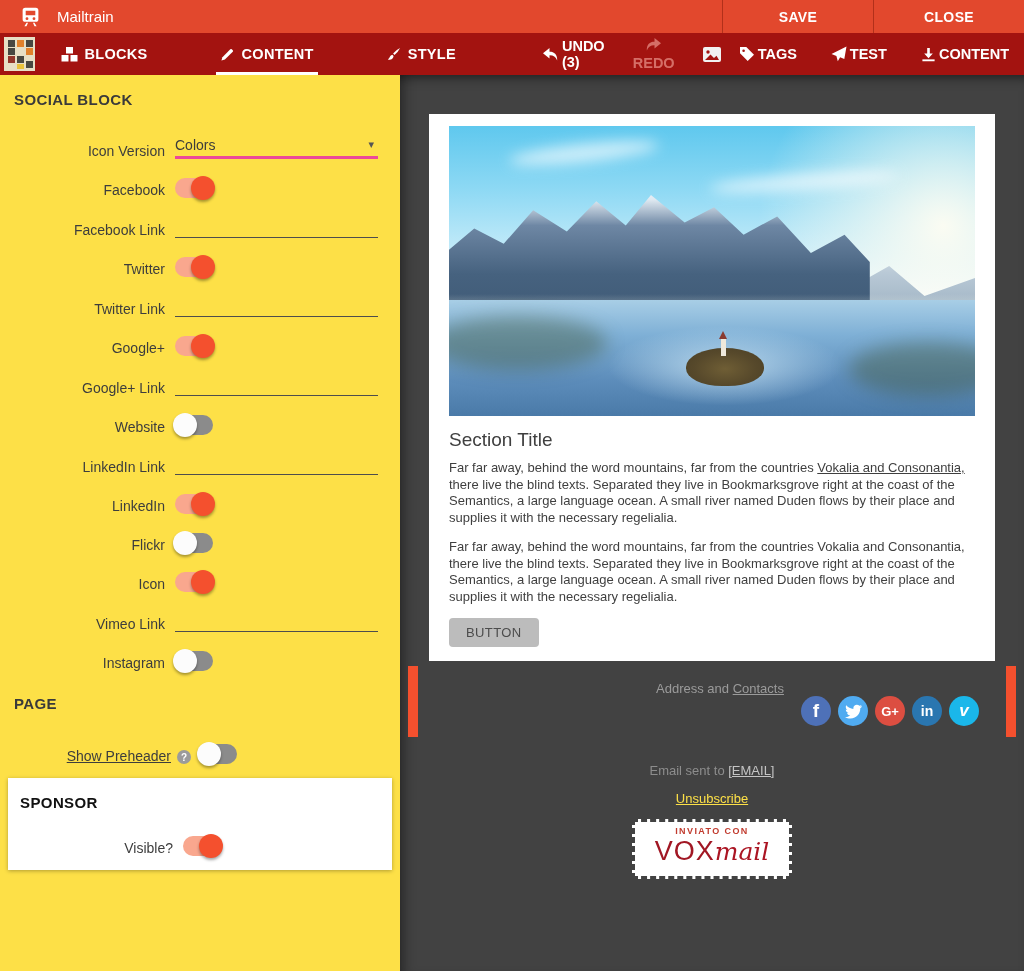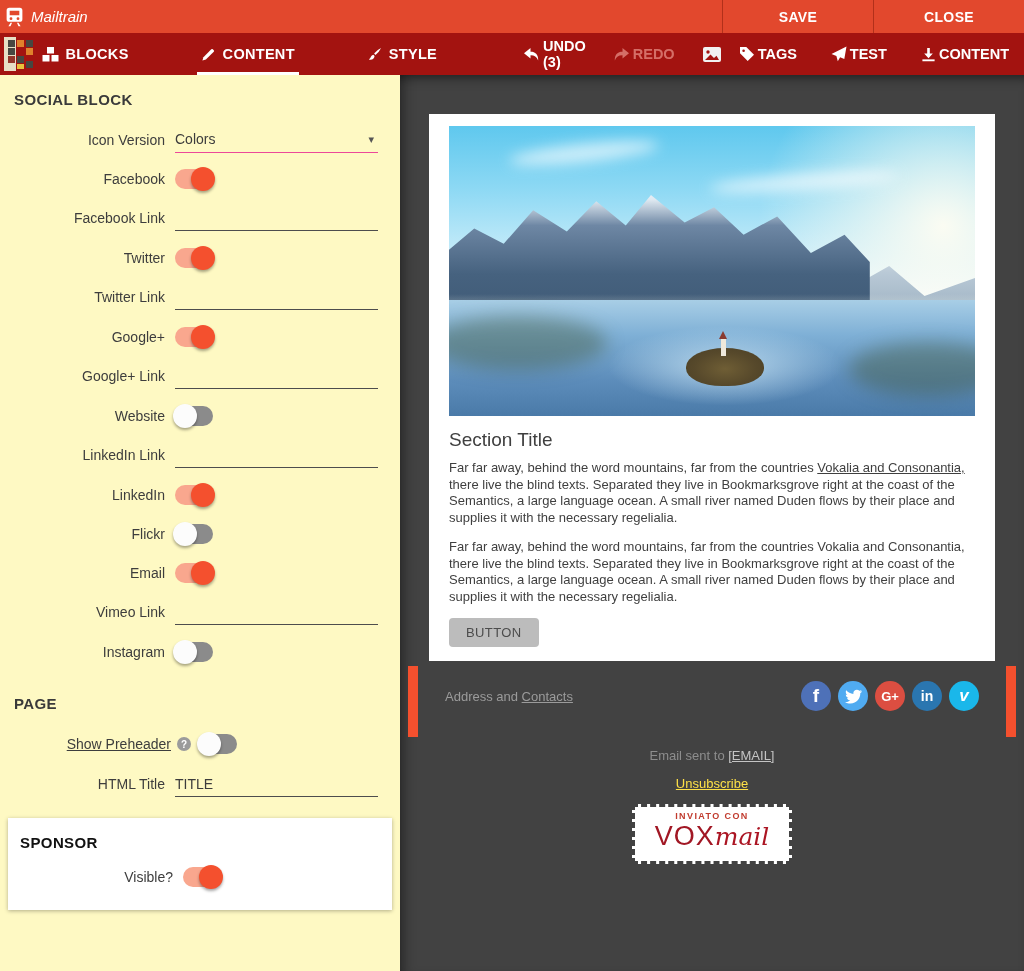--- a/index.html
+++ b/index.html
@@ -2,53 +2,53 @@
 <html><head>
 <meta charset="utf-8">
 <style>
   * { margin:0; padding:0; box-sizing:border-box; }
   html,body { width:1024px; height:971px; overflow:hidden; background:#424242;
               font-family:"Liberation Sans", sans-serif; }
 
   
   .topbar { position:absolute; top:0; left:0; right:0; height:33px; background:#e2482d;
             display:flex; align-items:stretch; color:#fff; }
-  .brand { display:flex; align-items:center; gap:6px; padding-left:4px; font-size:15px;font-style:italic; }
+  .brand { display:flex; align-items:center; gap:16px; padding-left:20px; font-size:15px; }
   .topbar-actions { margin-left:auto; display:flex; }
   .tb-btn { width:151px; display:flex; align-items:center; justify-content:center;
             font-size:14px; font-weight:bold; letter-spacing:.4px; border-left:1px solid rgba(120,20,5,.45);
             cursor:pointer; }
 
   
   .toolbar { position:absolute; top:33px; left:0; right:0; height:42px; background:#a31310;
              display:flex; align-items:center; color:#fff; }
   .mosaico-logo { width:34px; height:34px; margin-left:4px; background:#e7dfc6; position:relative; }
   .mosaico-logo i { position:absolute; width:7px; height:7px; }
   .tabs { display:flex; height:42px; margin-left:14px;gap:48px; }
   .tab { display:flex; align-items:center; gap:7px; padding:0 12px; font-size:14.5px;
          font-weight:bold; letter-spacing:.3px; position:relative; cursor:pointer; }
   .tab.active::after { content:""; position:absolute; left:8px; right:8px; bottom:0; height:3px; background:#fff; }
   .midgroup { display:flex; align-items:center; gap:27px; margin-left:74px; }
   .tool-item { display:flex; align-items:center; gap:3px; font-size:14.5px; font-weight:bold; cursor:pointer; }
-  .tool-item.disabled { color:rgba(255,185,175,.55); cursor:default; }
+  .tool-item.disabled { color:rgba(255,185,175,.55); cursor:default;flex-direction:column; }
   .rightgroup { margin-left:auto; display:flex; align-items:center; }
   .rightgroup .tool-item { padding:0 17px; }
   .rightgroup .tool-item:last-child { padding-right:15px; }
 
   
-  .panel { position:absolute; top:75px; left:0; width:400px; bottom:0; background:#fef9c3; overflow:hidden; }
+  .panel { position:absolute; top:75px; left:0; width:400px; bottom:0; background:#fde047; overflow:hidden; }
   .sec-title { font-size:15px; font-weight:bold; color:#3a3a3a; letter-spacing:.4px; margin:16px 0 12px 14px; }
-  .frow { display:flex; align-items:center; height:39px; }
+  .frow { display:flex; align-items:flex-end; height:39px; }
   .frow.tall { height:40px; }
   .lbl { width:175px; text-align:right; padding-right:10px; font-size:14px; color:#3d3d3d; flex:none; }
   .lbl.ul { text-decoration:underline; padding-right:4px; }
   .ctl { width:203px; position:relative; display:flex; align-items:center; }
   .uline { width:100%; border:none; border-bottom:1px solid #4d4d4d; background:transparent;
            height:26px; font-size:14px; color:#3c3c3c; font-family:"Liberation Sans",sans-serif; }
-  .select { width:100%; border-bottom:1px solid #ec4899; height:26px; display:flex; align-items:center;
+  .select { width:100%; border-bottom:3px solid #ec4899; height:26px; display:flex; align-items:center;
             font-size:14px; color:#3c3c3c; cursor:pointer; }
   .select .caret { margin-left:auto; font-size:11px; color:#555; padding-right:4px; }
   .tgl { width:38px; height:20px; border-radius:10px; background:#8b8b8b; position:relative;
          display:inline-block; cursor:pointer; flex:none; }
   .tgl::after { content:""; position:absolute; width:24px; height:24px; border-radius:50%;
                 background:#fcfcfc; top:-2px; left:-2px; box-shadow:0 2px 3px rgba(0,0,0,.35); }
   .tgl.on { background:#f9a78e; }
   .tgl.on::after { left:auto; right:-2px; background:#f4502e; }
   .help { width:14px; height:14px; border-radius:50%; background:#9b9b9b; color:#fff; font-size:10px;
           font-weight:bold; display:inline-flex; align-items:center; justify-content:center;
@@ -94,21 +94,21 @@
   .tower::before { content:""; position:absolute; top:-7px; left:-1.5px; border-left:4px solid transparent;
                    border-right:4px solid transparent; border-bottom:8px solid #8a3b30; }
   .section-title { font-size:19px; color:#3f3f3f; margin-top:13px; }
   .para { font-size:13px; line-height:16.5px; color:#3f3f3f; margin-top:9px; }
   .para + .para { margin-top:13px; }
   .para a { color:#3f3f3f; text-decoration:underline; cursor:pointer; }
   .email-btn { display:inline-block; margin-top:13px; background:#bcbcbc; color:#4c4c4c; font-size:13px;
                letter-spacing:.4px; padding:7px 17px; border-radius:4px; cursor:pointer; }
   .sel-bar { position:absolute; width:10px; height:71px; top:591px; background:#f4502e; }
   .sel-bar.left { left:8px; } .sel-bar.right { right:8px; }
-  .addr-row { width:566px; margin:20px auto 0; display:flex; align-items:center; }
+  .addr-row { width:566px; margin:20px auto 0; display:flex; align-items:center;flex-direction:column; }
   .addr { font-size:13px; color:#9b9b9b; padding-left:16px; }
   .addr a { color:#9b9b9b; text-decoration:underline; cursor:pointer; }
   .socials { margin-left:auto; display:flex; padding-right:16px; }
   .sicon { width:30px; height:30px; border-radius:50%; margin-left:7px; color:#fff; display:flex;
            align-items:center; justify-content:center; font-weight:bold; cursor:pointer; }
   .sicon.fb { background:#4e71b8; font-size:19px; }
   .sicon.tw { background:#50abf1; }
   .sicon.gp { background:#dc4e41; font-size:13px; }
   .sicon.li { background:#2a76b0; font-size:14px; }
   .sicon.vm { background:#1ab7ea; font-size:17px; font-style:italic; }
@@ -317,21 +317,21 @@
   </div>
 
   <div class="frow">
     <span class="lbl">Flickr</span>
     <div class="ctl">
         <span class="tgl"></span>
       </div>
   </div>
 
   <div class="frow">
-    <span class="lbl">Email</span>
+    <span class="lbl">Icon</span>
     <div class="ctl">
         <span class="tgl on"></span>
       </div>
   </div>
   <div class="frow tall">
     <span class="lbl">Vimeo Link</span>
     <div class="ctl">
         <input class="uline" value="" style="">
       </div>
   </div>
@@ -343,26 +343,20 @@
       </div>
   </div>
 
 
   <div class="sec-title" style="margin-top:24px">PAGE</div>
 
   <div class="frow tall">
     <span class="lbl ul">Show Preheader</span>
     <span class="help">?</span>
     <span class="tgl"></span>
-  </div>
-  <div class="frow tall">
-    <span class="lbl">HTML Title</span>
-    <div class="ctl">
-        <input class="uline" value="TITLE" style="">
-      </div>
   </div>
 
   <div class="sponsor-card">
     <div class="sec-title">SPONSOR</div>
     <div class="frow">
       <span class="lbl">Visible?</span>
       <div class="ctl">
           <span class="tgl on"></span>
         </div>
     </div>

